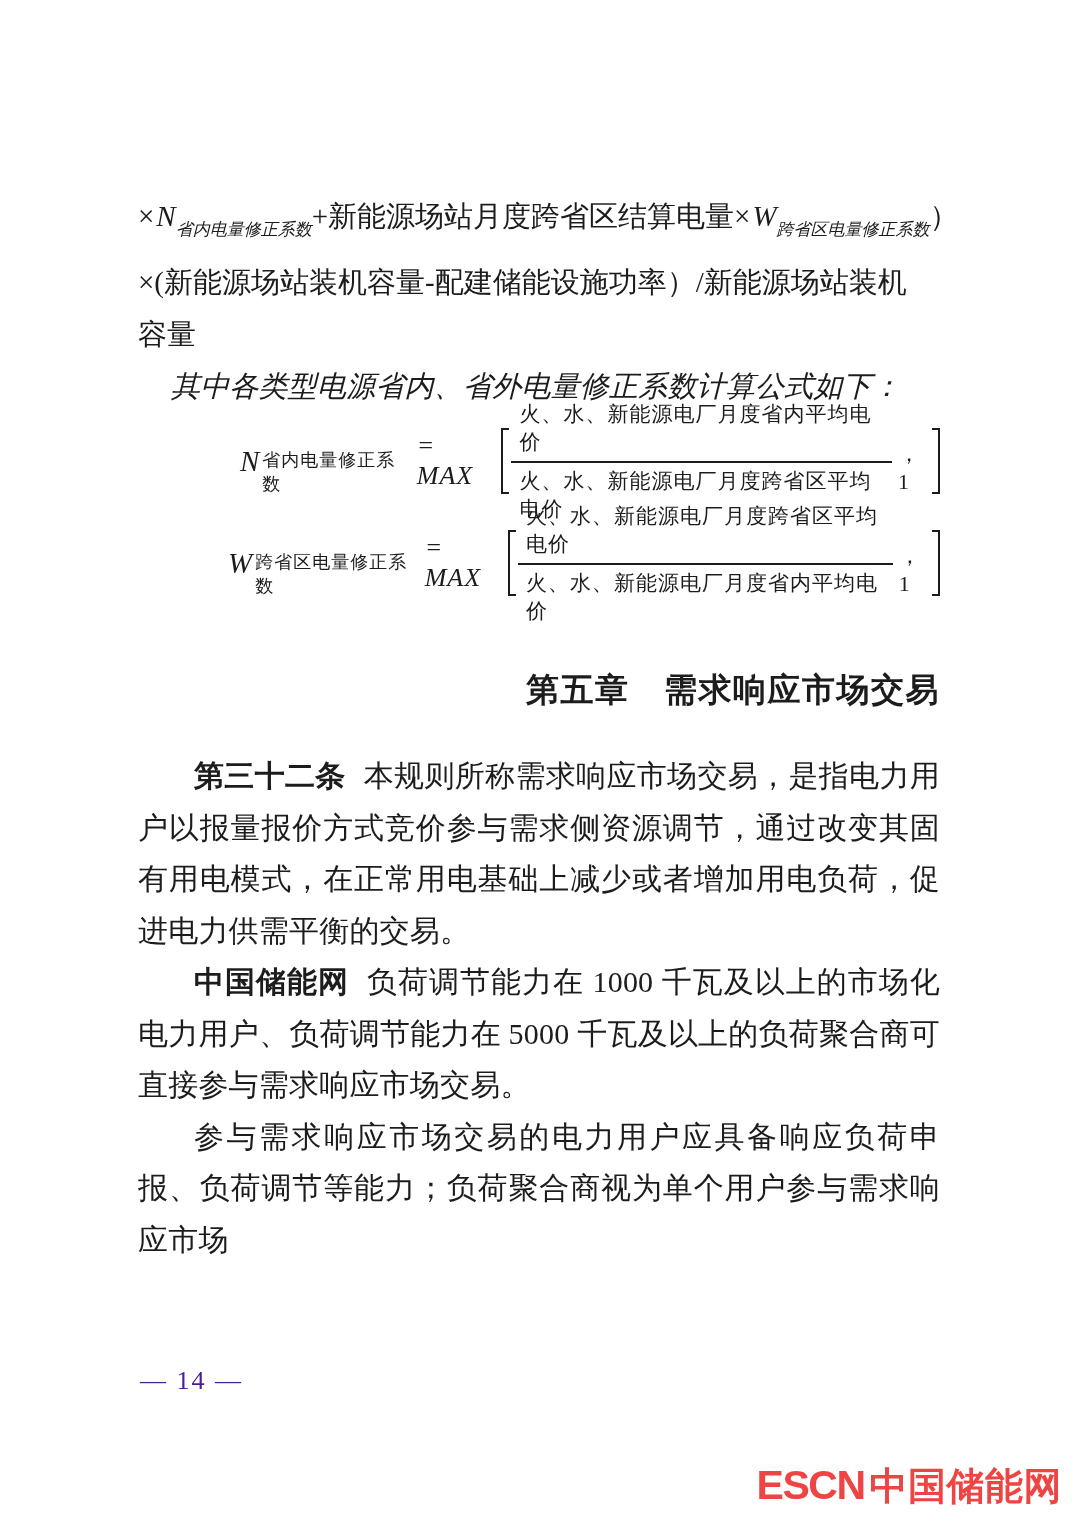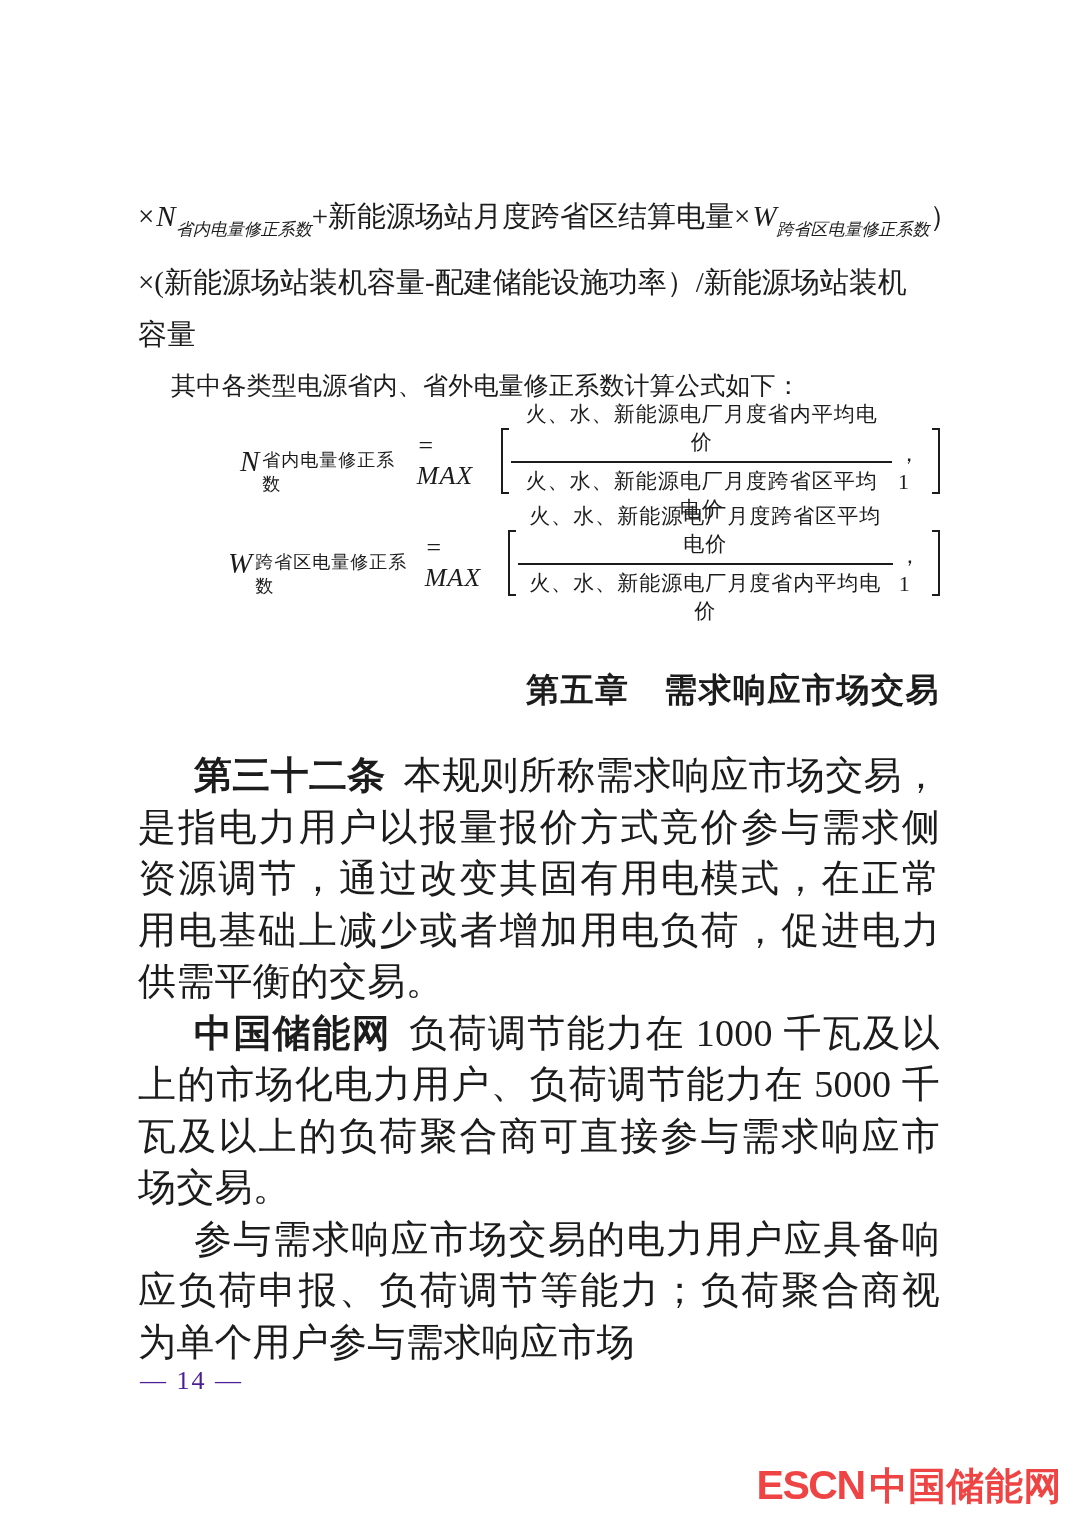--- a/index.html
+++ b/index.html
@@ -31,25 +31,26 @@
   .cf-sub {
     font-size: 17px;
     font-style: italic;
     vertical-align: -9px;
     letter-spacing: 0;
   }
 
   
   .intro {
     margin: 0;
-    font-size: 25px;
+    font-size: 29px;
     line-height: 52px;
     text-indent: 33px;
     letter-spacing: 0.2px;
     white-space: nowrap;
+    font-style: italic;
   }
 
   
   .formula {
     display: flex;
     align-items: center;
     margin-top: 16px;
     margin-left: 102px;
     height: 66px;
   }
@@ -66,42 +67,42 @@
   .lbracket {
     align-self: stretch; width: 9px;
     border: 2.5px solid #1c1c1c; border-right: 0;
   }
   .rbracket {
     align-self: stretch; width: 9px;
     border: 2.5px solid #1c1c1c; border-left: 0;
   }
   .frac {
     display: flex; flex-direction: column;
-    text-align: center; font-size: 21px; letter-spacing: 1px;
+    text-align: left; font-size: 21px; letter-spacing: 1px;
     margin: 0 2px;
   }
   .num { padding: 3px 8px 5px; border-bottom: 2px solid #1c1c1c; }
   .den { padding: 4px 8px 2px; }
   .ftail { font-size: 22px; align-self: center; margin: 12px 3px 0 4px; }
 
   
   .chapter {
     margin: 74px 0 0 0;
     font-size: 33px;
     font-weight: bold;
     text-align: right;
     letter-spacing: 1.5px;
     line-height: 40px;
     font-family: "Liberation Sans", "DejaVu Sans", sans-serif;
   }
 
   
   .body-text {
     margin-top: 40px;
-    font-size: 38px;
+    font-size: 30px;
     line-height: 51.5px;
     text-align: justify;
     letter-spacing: 0.2px;
   }
   .para { margin: 0; text-indent: 56px; }
   .plabel { font-weight: bold; margin-right: 18px; }
   .plabel:empty { display: none; margin: 0; }
 
   
   .footer {

